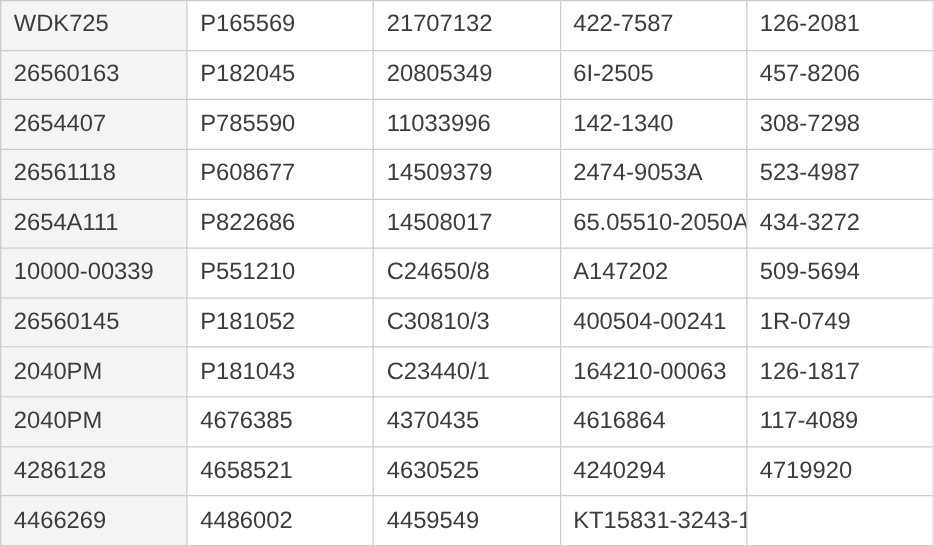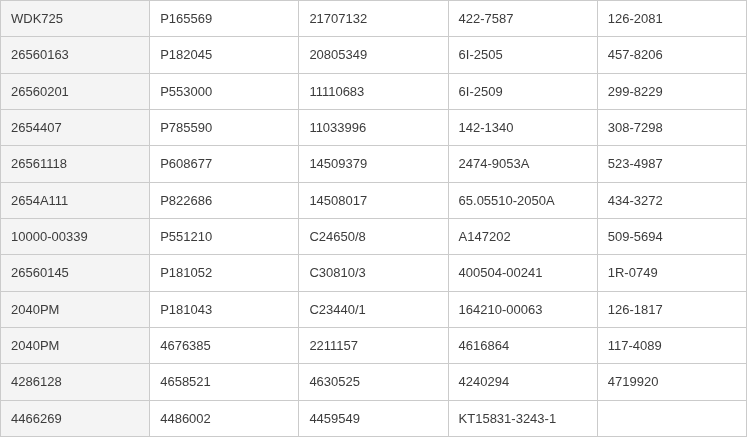--- a/index.html
+++ b/index.html
@@ -12,21 +12,21 @@
     height: 437px;
     overflow: hidden;
     background: #ffffff;
   }
   table.parts-table {
     border-collapse: collapse;
     table-layout: fixed;
     width: 747px;
     height: 437px;
     font-family: "Liberation Sans", sans-serif;
-    font-size: 13px;
+    font-size: 19px;
     color: #3c3c3c;
   }
   table.parts-table td {
     box-sizing: border-box;
     border: 1px solid #cbcbcb;
     background: #ffffff;
     padding: 0 4px 0 10px;
     vertical-align: middle;
     white-space: nowrap;
     overflow: hidden;
@@ -48,27 +48,20 @@
           <td>21707132</td>
           <td>422-7587</td>
           <td>126-2081</td>
         </tr>
         <tr>
           <td>26560163</td>
           <td>P182045</td>
           <td>20805349</td>
           <td>6I-2505</td>
           <td>457-8206</td>
-        </tr>
-        <tr>
-          <td>26560201</td>
-          <td>P553000</td>
-          <td>11110683</td>
-          <td>6I-2509</td>
-          <td>299-8229</td>
         </tr>
         <tr>
           <td>2654407</td>
           <td>P785590</td>
           <td>11033996</td>
           <td>142-1340</td>
           <td>308-7298</td>
         </tr>
         <tr>
           <td>26561118</td>
@@ -101,21 +94,21 @@
         <tr>
           <td>2040PM</td>
           <td>P181043</td>
           <td>C23440/1</td>
           <td>164210-00063</td>
           <td>126-1817</td>
         </tr>
         <tr>
           <td>2040PM</td>
           <td>4676385</td>
-          <td>2211157</td>
+          <td>4370435</td>
           <td>4616864</td>
           <td>117-4089</td>
         </tr>
         <tr>
           <td>4286128</td>
           <td>4658521</td>
           <td>4630525</td>
           <td>4240294</td>
           <td>4719920</td>
         </tr>

